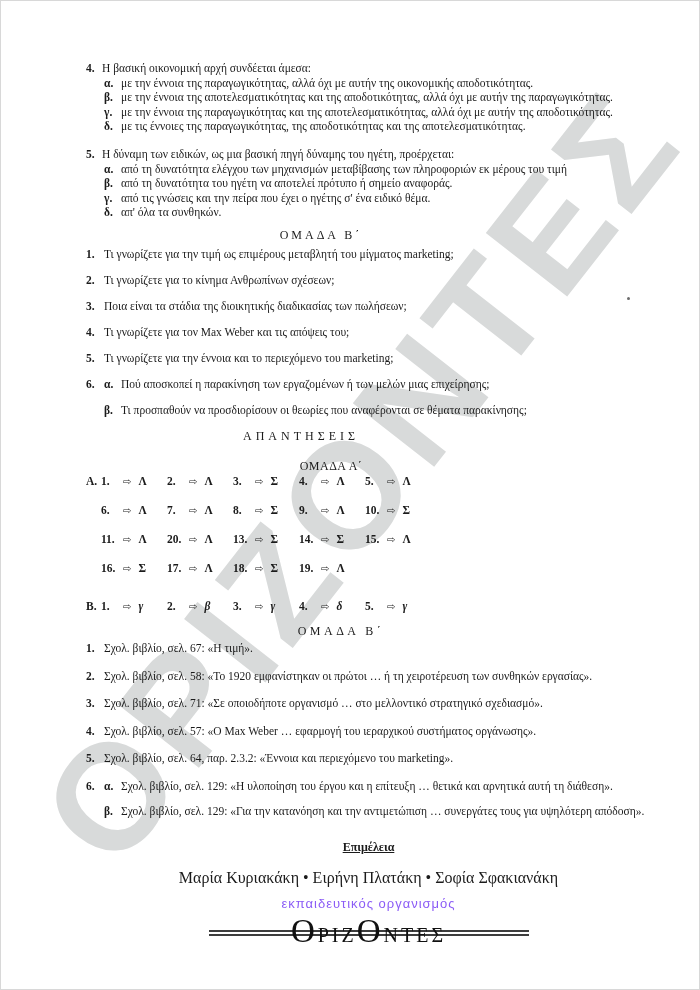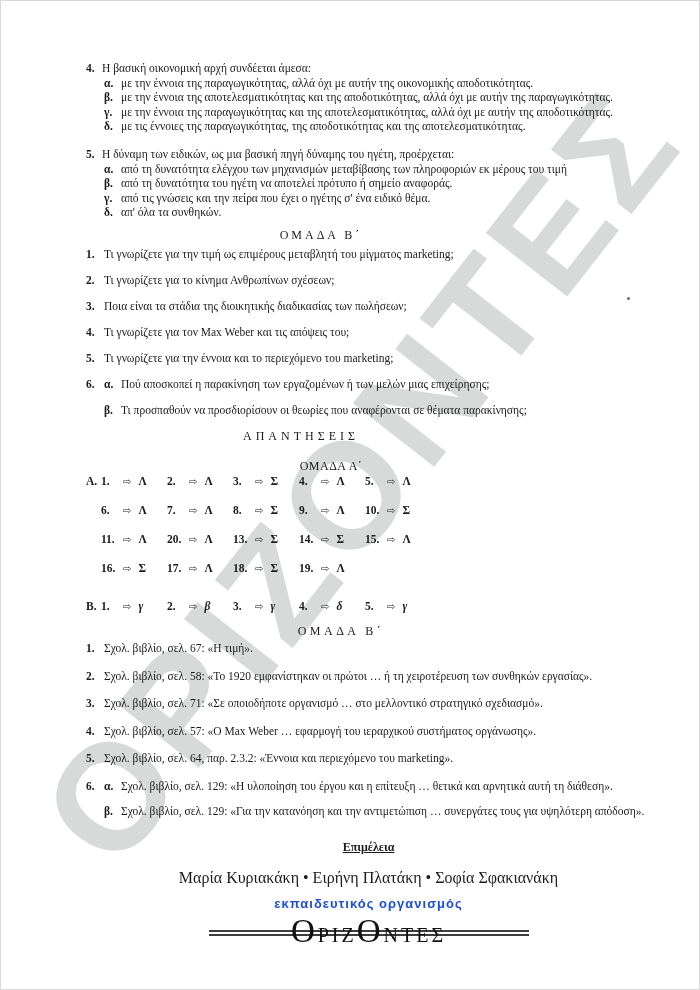--- a/index.html
+++ b/index.html
@@ -52,21 +52,21 @@
   .ab{display:flex;line-height:15px;margin-bottom:12.5px;}
   .ab-num{width:18px;font-weight:bold;flex:none;}
   .ab-text{flex:1;text-align:justify;}
   .ab-parts{flex:1;}
   .ab-part{display:flex;}
   .ab-part + .ab-part{margin-top:10px;}
   
   .footer{left:85px;width:565px;text-align:center;}
   .editors-heading{font-weight:bold;font-size:12px;text-decoration:underline;}
   .editors{font-weight:normal;font-size:16px;margin-top:14px;}
-  .org-label{font-family:"Liberation Sans",sans-serif;font-size:13px;letter-spacing:1px;color:#1d4ed8;margin-top:9px;font-weight:bold;}
+  .org-label{font-family:"Liberation Sans",sans-serif;font-size:13px;letter-spacing:1px;color:#8b5cf6;margin-top:9px;}
   .logo-wrap{position:relative;display:inline-block;width:320px;height:36px;margin-top:2px;}
   .logo-line{position:absolute;left:0;right:0;height:1.5px;background:#3d3d3d;}
   .logo-line.l1{top:17px;}
   .logo-line.l2{top:21px;}
   .logo-text{position:relative;font-family:"Liberation Serif",serif;letter-spacing:3px;color:#111;white-space:nowrap;}
   .logo-text .sm{font-size:20px;}
   .logo-text .big-o{font-size:33px;}
   .stray-dot{position:absolute;left:626px;top:296px;width:3px;height:3px;border-radius:50%;background:#6c6c6c;}
 </style>
 </head>

